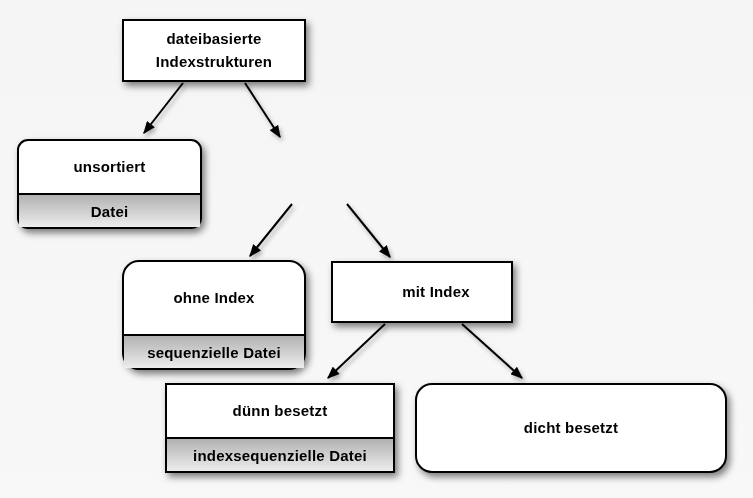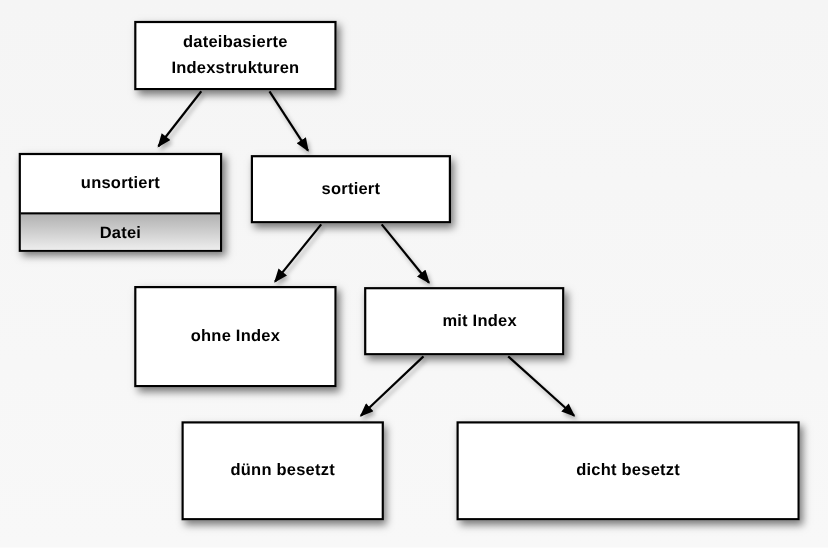--- a/index.html
+++ b/index.html
@@ -49,26 +49,26 @@
     background: linear-gradient(180deg, #b2b2b2 0%, #d2d2d2 55%, #ededed 100%);
     display: flex;
     align-items: center;
     justify-content: center;
     font-size: 15px;
     font-weight: bold;
     letter-spacing: 0.2px;
   }
   
   #node-root          { left: 122px; top: 19px;  width: 184px; height: 63px; justify-content: flex-end; }
-  #node-unsortiert    { left: 17px;  top: 139px; width: 185px; height: 90px; }
+  #node-unsortiert    { left: 17px;  top: 139px; width: 185px; height: 90px; border-radius: 11px; }
   #node-sortiert      { left: 228px; top: 141px; width: 182px; height: 62px; }
-  #node-ohne-index    { left: 122px; top: 260px; width: 184px; height: 92px; }
+  #node-ohne-index    { left: 122px; top: 260px; width: 184px; height: 110px; border-radius: 17px; }
   #node-mit-index     { left: 331px; top: 261px; width: 182px; height: 62px; padding-left: 28px; }
-  #node-duenn-besetzt { left: 165px; top: 383px; width: 184px; height: 90px; }
-  #node-dicht-besetzt { left: 415px; top: 383px; width: 312px; height: 90px; }
+  #node-duenn-besetzt { left: 165px; top: 383px; width: 230px; height: 90px; }
+  #node-dicht-besetzt { left: 415px; top: 383px; width: 312px; height: 90px; border-radius: 17px; }
 </style>
 </head>
 <body>
 
 <div id="canvas">
 
   <svg id="edges" width="753" height="498" viewBox="0 0 753 498">
     <defs>
       <marker id="arrowhead" viewBox="0 0 10 8" refX="9" refY="4" markerWidth="13" markerHeight="10" orient="auto" markerUnits="userSpaceOnUse">
         <path d="M0,0 L10,4 L0,8 Z" fill="#000000"></path>
@@ -85,33 +85,32 @@
   <div class="node" id="node-root">
     <div class="node-label">dateibasierte
 Indexstrukturen</div>
   </div>
 
   <div class="node" id="node-unsortiert">
     <div class="node-label">unsortiert</div>
     <div class="node-sublabel">Datei</div>
   </div>
 
-  <div class="node" id="node-sortiert">
-    <div class="node-label">sortiert</div>
-  </div>
 
   <div class="node" id="node-ohne-index">
     <div class="node-label">ohne Index</div>
+    <div class="node-sublabel">sequenzielle Datei</div>
   </div>
 
   <div class="node" id="node-mit-index">
     <div class="node-label">mit Index</div>
   </div>
 
   <div class="node" id="node-duenn-besetzt">
     <div class="node-label">dünn besetzt</div>
+    <div class="node-sublabel">indexsequenzielle Datei</div>
   </div>
 
   <div class="node" id="node-dicht-besetzt">
     <div class="node-label">dicht besetzt</div>
   </div>
 
 </div>
 
 </body></html>

